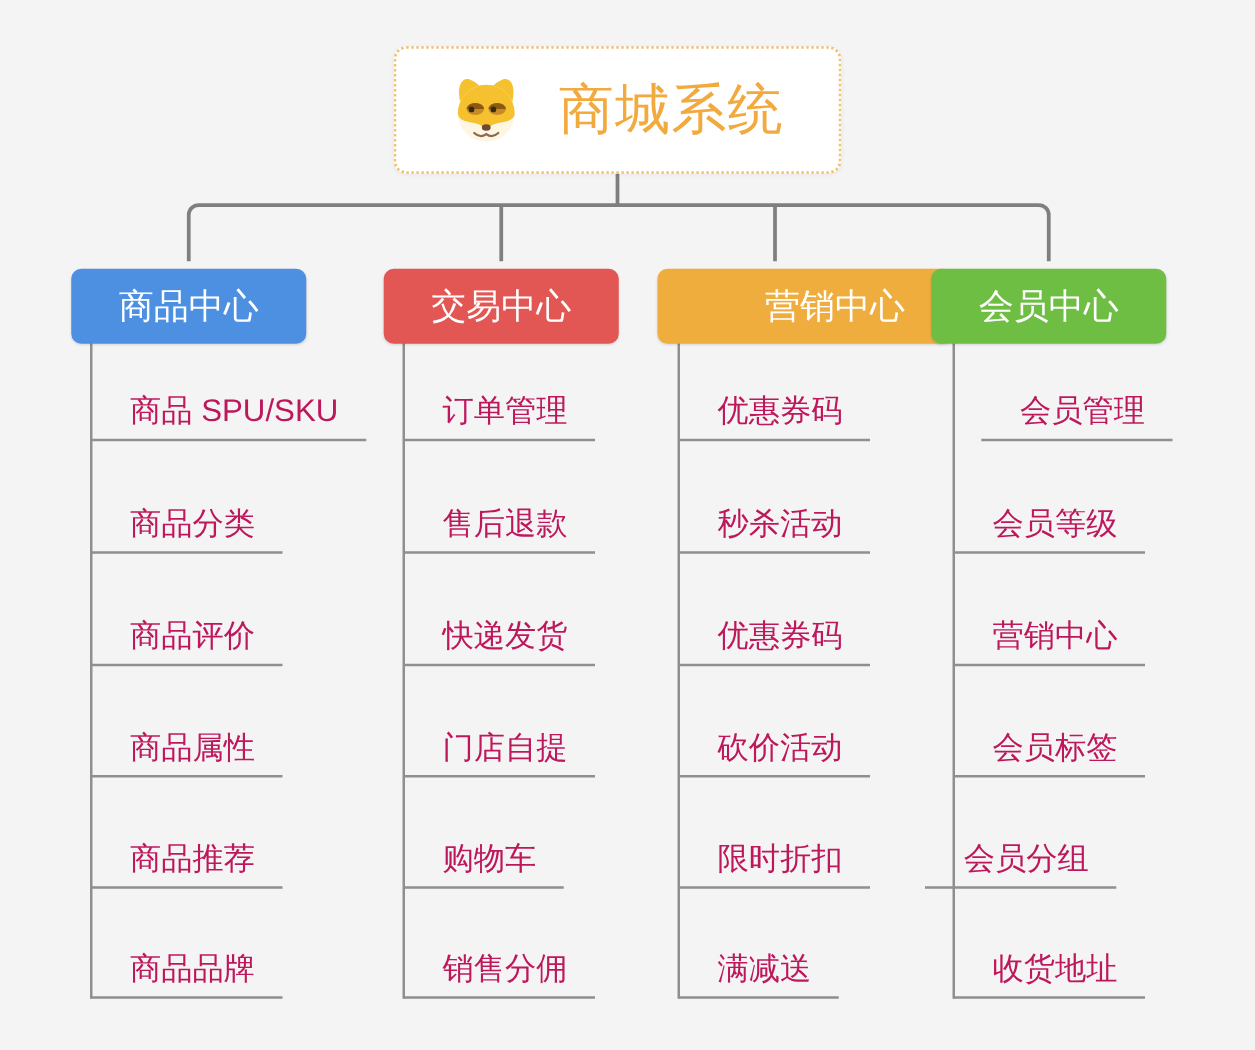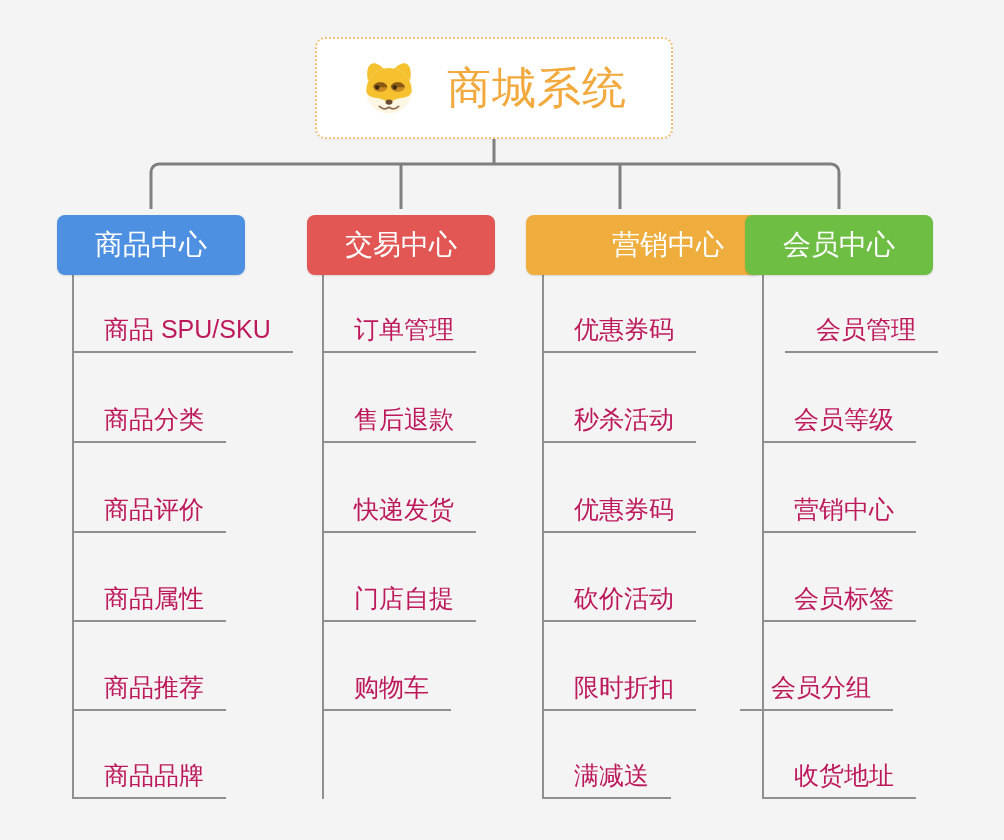--- a/index.html
+++ b/index.html
@@ -102,20 +102,21 @@
   <div class="leaf" style="left:73px;top:493px;">商品评价</div>
   <div class="leaf" style="left:73px;top:582px;">商品属性</div>
   <div class="leaf" style="left:73px;top:671px;">商品推荐</div>
   <div class="leaf" style="left:73px;top:759px;">商品品牌</div>
 
   <div class="leaf" style="left:323px;top:313px;">订单管理</div>
   <div class="leaf" style="left:323px;top:403px;">售后退款</div>
   <div class="leaf" style="left:323px;top:493px;">快递发货</div>
   <div class="leaf" style="left:323px;top:582px;">门店自提</div>
   <div class="leaf" style="left:323px;top:671px;">购物车</div>
+  <div class="leaf" style="left:323px;top:759px;">销售分佣</div>
 
   <div class="leaf" style="left:543px;top:313px;">优惠券码</div>
   <div class="leaf" style="left:543px;top:403px;">秒杀活动</div>
   <div class="leaf" style="left:543px;top:493px;">优惠券码</div>
   <div class="leaf" style="left:543px;top:582px;">砍价活动</div>
   <div class="leaf" style="left:543px;top:671px;">限时折扣</div>
   <div class="leaf" style="left:543px;top:759px;">满减送</div>
 
   <div class="leaf" style="left:763px;top:313px;margin-left:22px;">会员管理</div>
   <div class="leaf" style="left:763px;top:403px;">会员等级</div>

